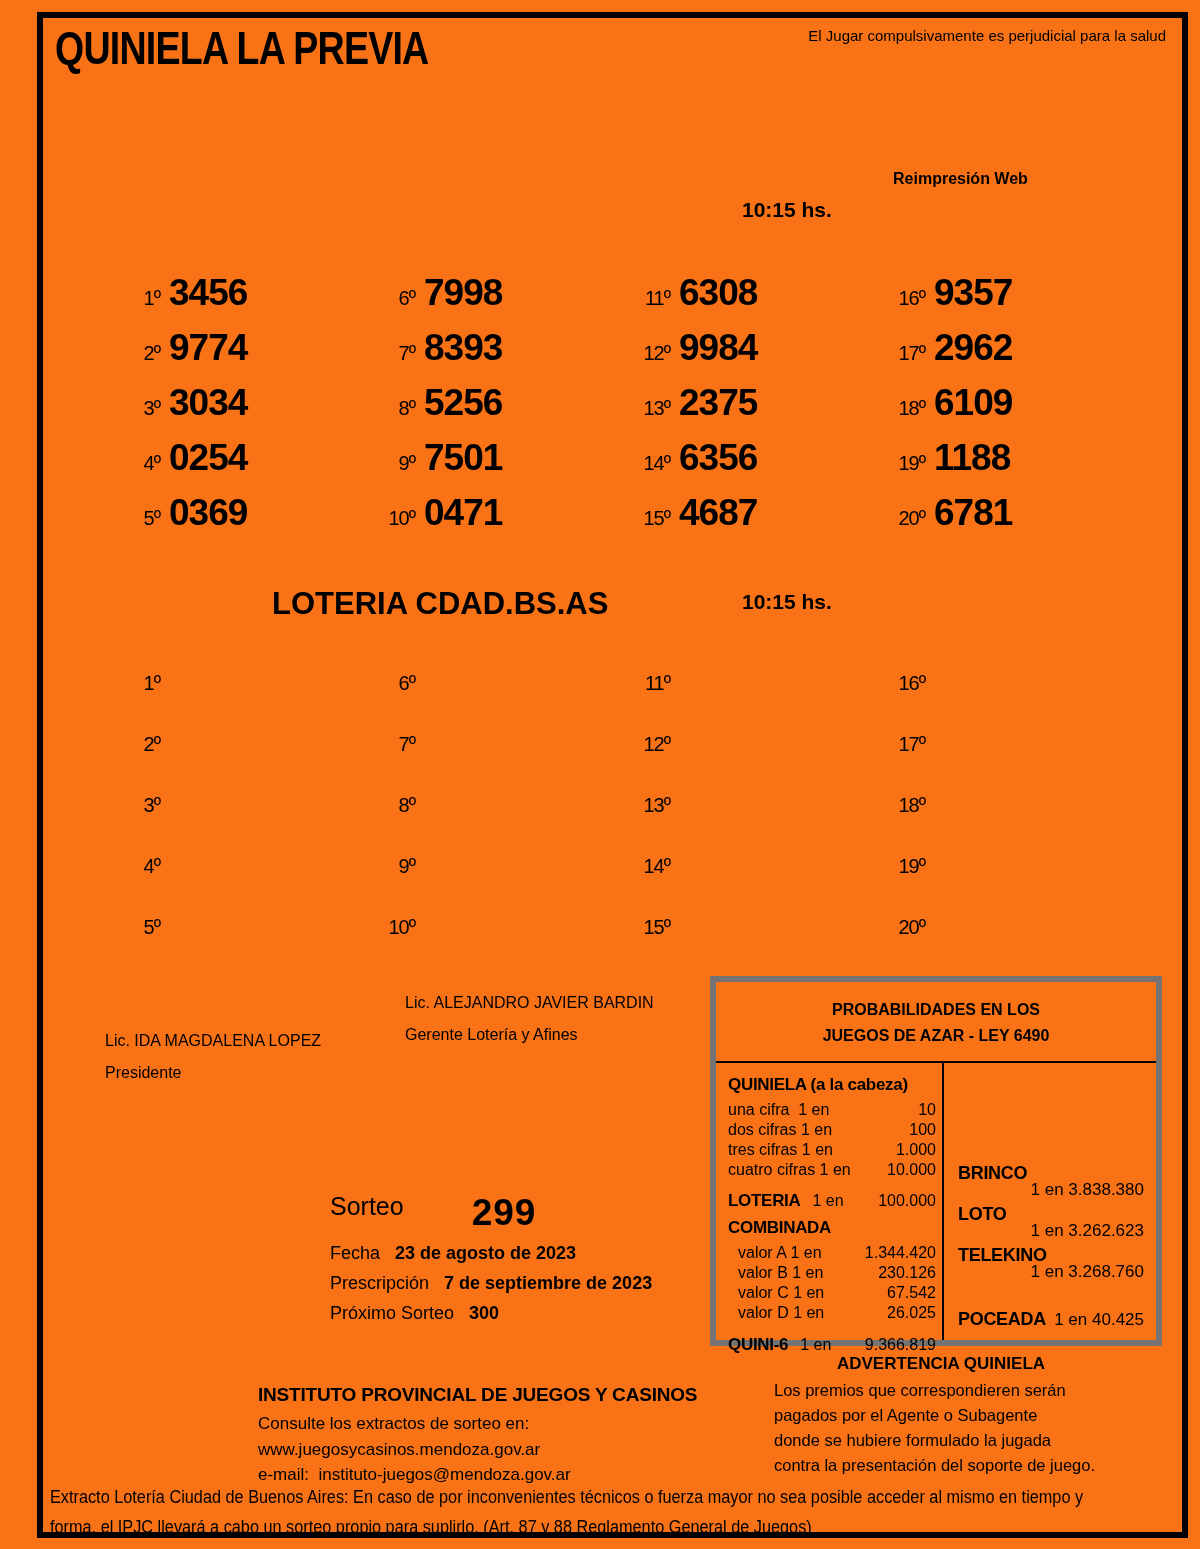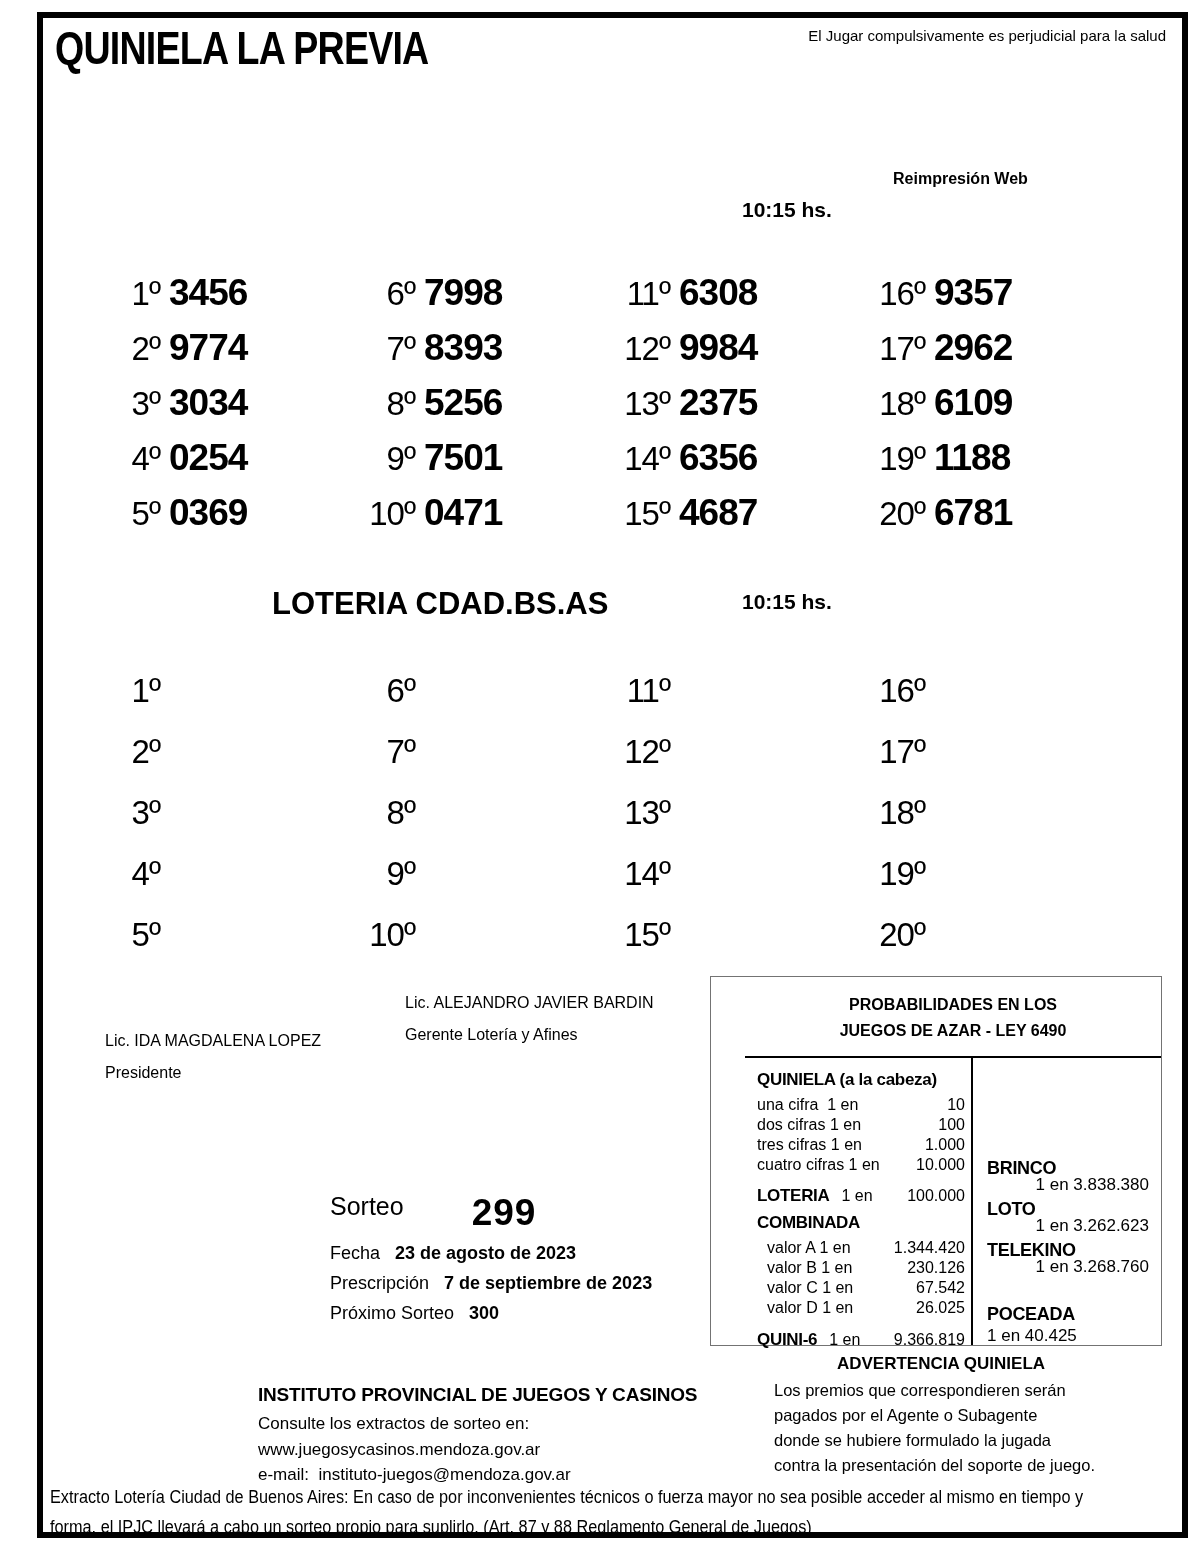--- a/index.html
+++ b/index.html
@@ -1,17 +1,17 @@
 <!DOCTYPE html>
 <html><head>
 <meta charset="utf-8">
 <style>
   html,body{margin:0;padding:0;background:#e8e8e8;}
   .page{
-    position:relative;width:1200px;height:1549px;background:#ffffff;
+    position:relative;width:1200px;height:1549px;background:#f97316;
     font-family:"Liberation Sans","DejaVu Sans",sans-serif;color:#000;
     margin:0 auto;overflow:hidden;
   }
   .page-border{
     position:absolute;left:37px;top:12px;width:1151px;height:1526px;
     border:6px solid #000;box-sizing:border-box;
   }
   .doc-title{
     position:absolute;left:55px;top:20px;font-size:47px;font-weight:bold;
     letter-spacing:-1px;white-space:nowrap;transform:scaleX(0.8);transform-origin:left top;
@@ -27,40 +27,40 @@
   .bsas-time{left:742px;top:590px;}
   .reprint-label{position:absolute;left:893px;top:170px;font-size:16px;font-weight:bold;white-space:nowrap;}
 
   .results-grid{
     position:absolute;left:98px;display:grid;
     grid-template-columns:repeat(4,255px);grid-auto-flow:column;
   }
   .grid-mendoza{top:272px;grid-template-rows:repeat(5,55px);}
   .grid-bsas{top:672px;grid-template-rows:repeat(5,61px);}
   .cell{display:flex;align-items:baseline;}
-  .ord{width:62px;text-align:right;font-size:33px;letter-spacing:-1px;white-space:nowrap;}
+  .ord{width:62px;text-align:right;font-size:20px;letter-spacing:-1px;white-space:nowrap;}
   .num{font-size:37px;font-weight:bold;margin-left:9px;letter-spacing:-1px;white-space:nowrap;}
 
   .signature{position:absolute;font-size:16px;}
   .sig-1{left:105px;top:1032px;}
   .sig-2{left:405px;top:994px;}
   .signature .sig-name{margin:0 0 14px 0;}
   .signature .sig-role{margin:0;}
 
   .draw-info{position:absolute;left:330px;top:1192px;}
   .sorteo-row{display:flex;align-items:flex-start;}
   .sorteo-label{font-size:25px;}
   .sorteo-number{font-size:37px;font-weight:bold;margin-left:68px;letter-spacing:1px;}
   .draw-row{display:flex;align-items:baseline;margin-top:9px;font-size:18px;white-space:pre;}
   .draw-row .dr-label{font-weight:normal;}
   .draw-row .dr-value{font-weight:bold;margin-left:15px;}
 
   .prob-box{
     position:absolute;left:710px;top:976px;width:452px;height:370px;
-    border:1px solid #737373;box-sizing:border-box;display:flex;flex-direction:column;padding-left:34px;
+    border:6px solid #737373;box-sizing:border-box;display:flex;flex-direction:column;
   }
   .prob-header{
     border-bottom:2px solid #000;text-align:center;font-weight:bold;font-size:16px;
     line-height:26px;padding:15px 4px 12px 4px;
   }
   .prob-body{display:flex;flex:1;min-height:0;}
   .prob-left{width:228px;border-right:2px solid #000;box-sizing:border-box;padding:12px 6px 6px 12px;font-size:16px;}
   .prob-right{flex:1;padding:10px 12px 6px 14px;box-sizing:border-box;}
   .prob-subhead{font-weight:bold;font-size:17px;margin-bottom:5px;letter-spacing:-0.3px;}
   .prob-row{display:flex;justify-content:space-between;line-height:20px;white-space:pre;}
@@ -71,21 +71,21 @@
   .prob-inline .pl-mid{margin-left:12px;}
   .row-loteria{margin-top:11px;}
   .row-combinada{margin-top:7px;}
   .combinada-rows{margin-top:4px;}
   .combinada-rows .prob-row{padding-left:10px;}
   .row-quini6{margin-top:12px;}
   .game{margin-bottom:3px;}
   .game-first{margin-top:90px;}
   .gname{font-weight:bold;font-size:18px;letter-spacing:-0.3px;}
   .gval{text-align:right;font-size:17px;margin-top:-5px;line-height:22px;}
-  .game-inline{display:flex;justify-content:space-between;align-items:baseline;margin-top:26px;flex-direction:column;}
+  .game-inline{display:flex;justify-content:space-between;align-items:baseline;margin-top:26px;}
   .game-inline .gval{margin-top:0;}
 
   .advertencia{position:absolute;left:712px;top:1354px;width:458px;}
   .adv-title{text-align:center;font-weight:bold;font-size:17px;margin:0 0 4px 0;}
   .adv-lines p{margin:0 0 0 62px;font-size:16.5px;line-height:25px;}
 
   .instituto{position:absolute;left:258px;top:1384px;}
   .inst-title{font-weight:bold;font-size:19px;margin:0 0 5px 0;letter-spacing:-0.2px;}
   .inst-lines p{margin:0;font-size:17px;line-height:25.5px;white-space:pre;}
 

